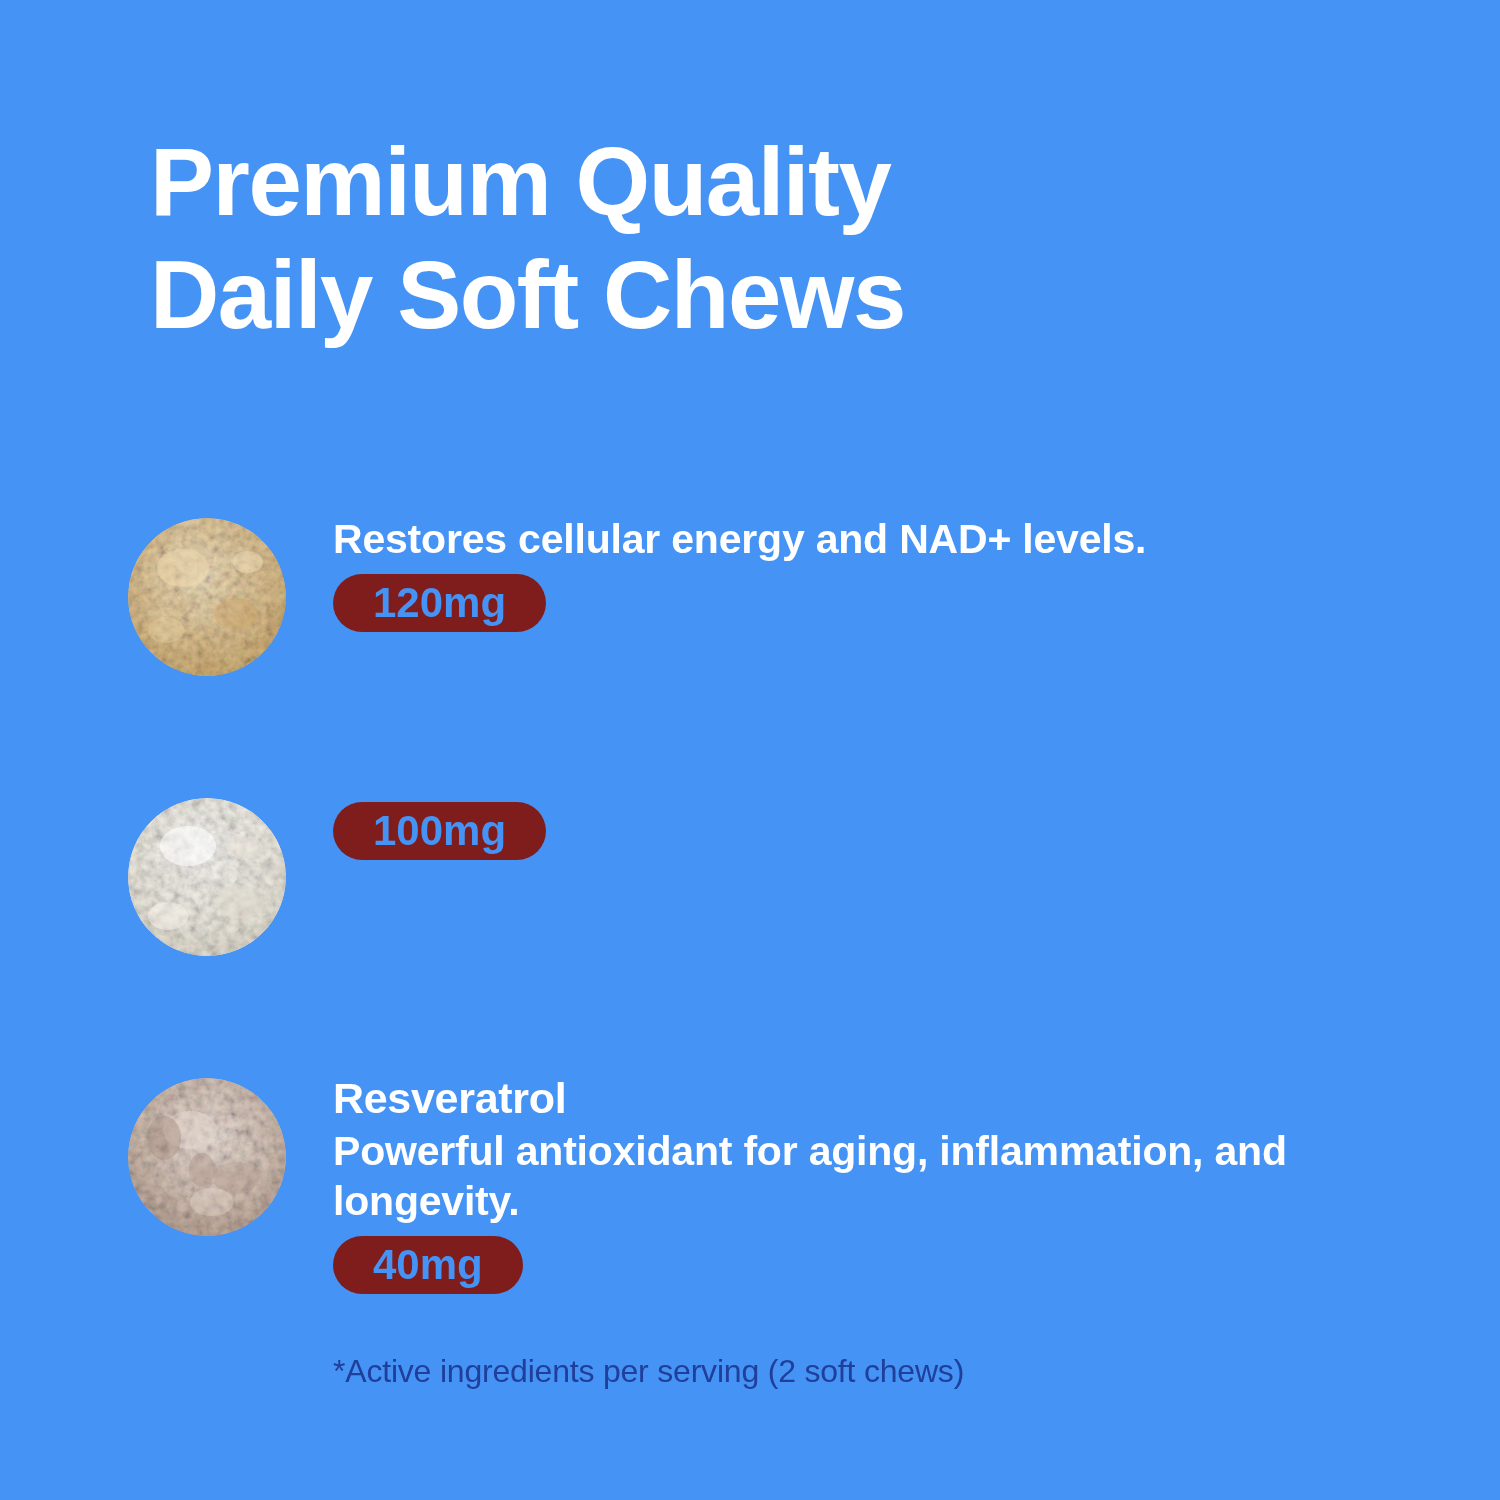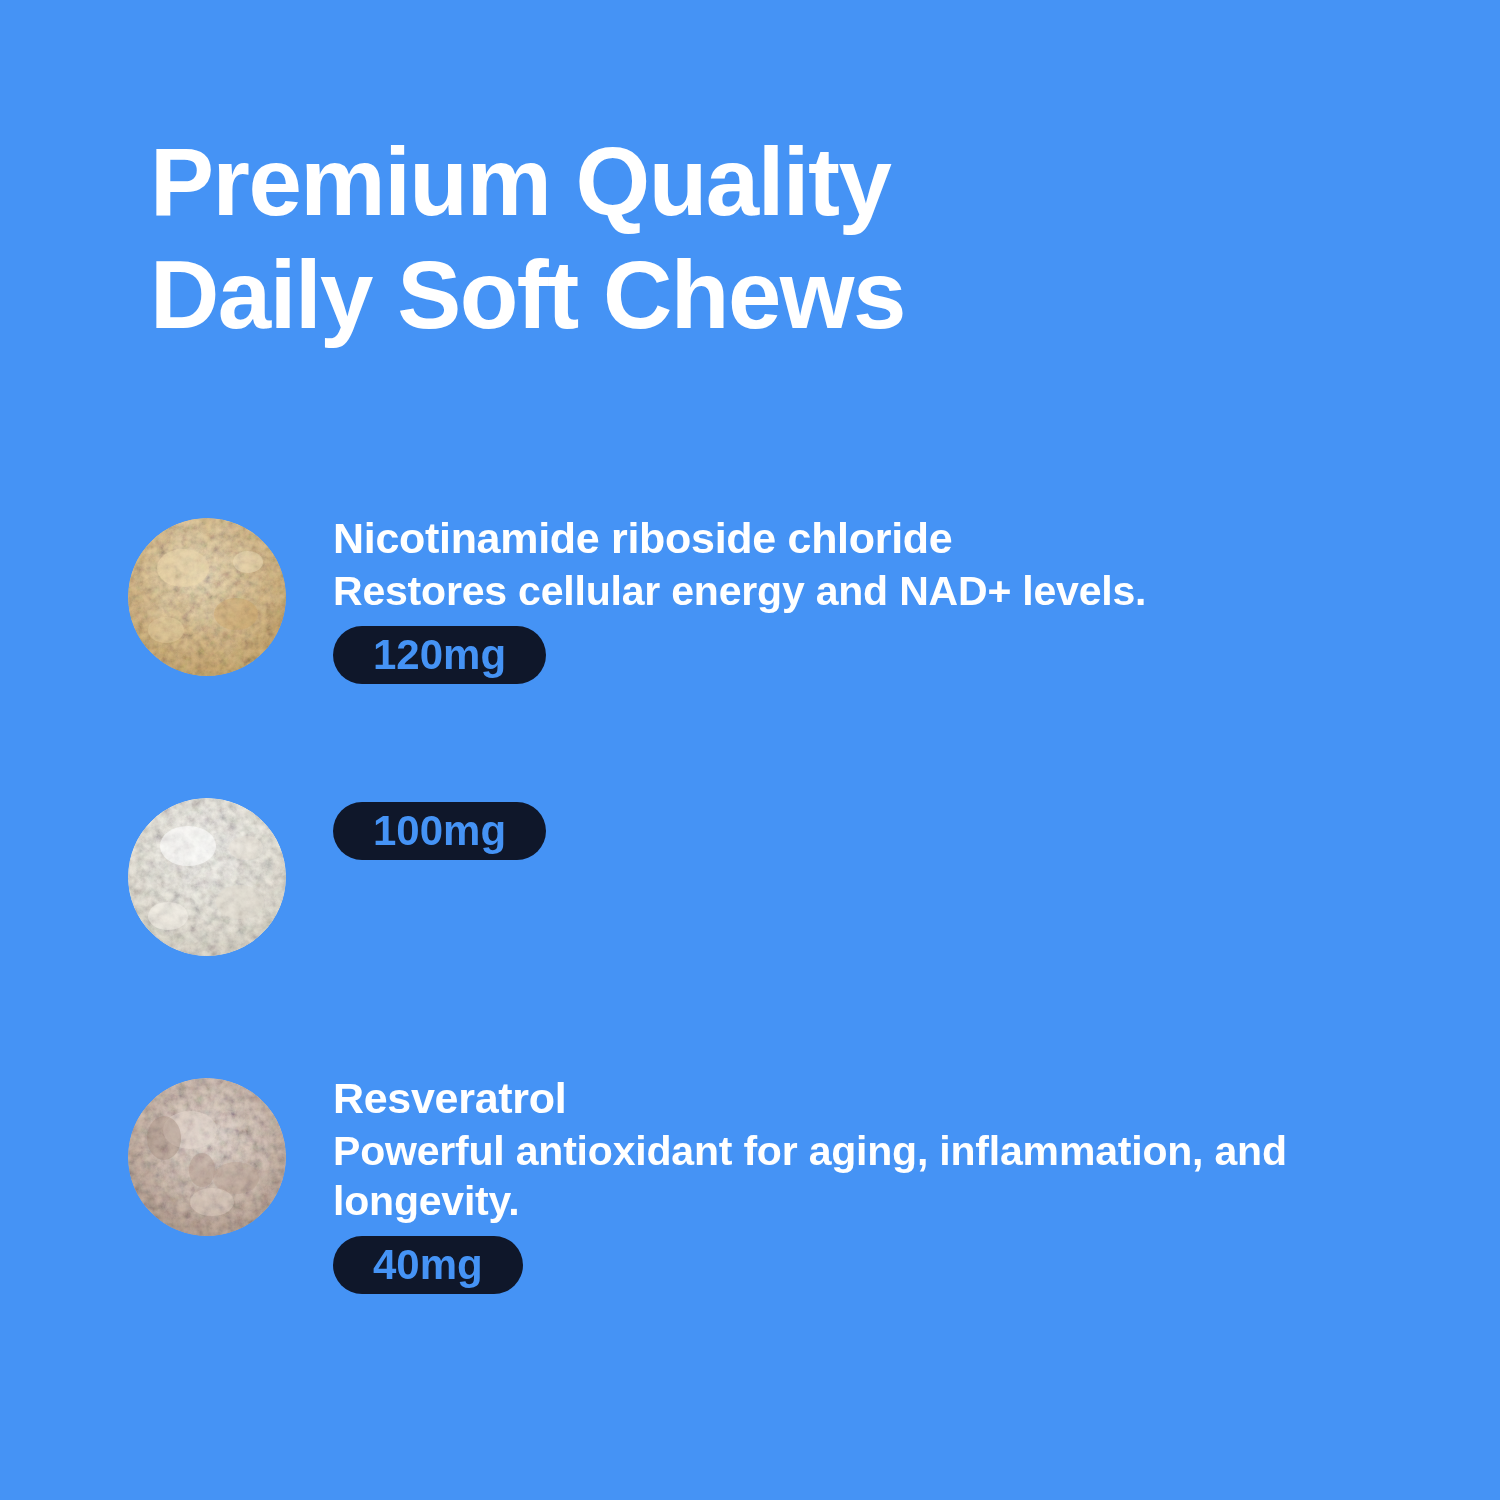--- a/index.html
+++ b/index.html
@@ -86,21 +86,21 @@
     color: #ffffff;
     font-size: 41px;
     font-weight: 700;
     line-height: 50px;
     letter-spacing: -0.2px;
     margin-top: 2px;
   }
   .dose-pill {
     display: inline-block;
     margin-top: 10px;
-    background: #0f172a;
+    background: #7f1d1d;
     color: #4593f5;
     font-size: 42px;
     font-weight: 700;
     line-height: 58px;
     height: 58px;
     padding: 0 40px;
     border-radius: 30px;
     letter-spacing: 0px;
   }
 
@@ -154,21 +154,20 @@
             <rect width="158" height="158" fill="url(#g0)" filter="url(#n0)" opacity="0.95"></rect>
             <rect width="158" height="158" filter="url(#n0b)" opacity="0.28" style="mix-blend-mode:overlay"></rect>
             <ellipse cx="55" cy="50" rx="26" ry="19" fill="#eed9ae" opacity="0.5"></ellipse>
             <ellipse cx="108" cy="96" rx="22" ry="16" fill="#caa468" opacity="0.42"></ellipse>
             <ellipse cx="38" cy="112" rx="18" ry="13" fill="#e9d4a6" opacity="0.4"></ellipse>
             <ellipse cx="120" cy="44" rx="15" ry="11" fill="#f0e0bd" opacity="0.45"></ellipse>
           </g>
         </svg>
       </div>
       <div class="ing-text">
-        <div class="ing-title">Nicotinamide riboside chloride</div>
         <div class="ing-desc">Restores cellular energy and NAD+ levels.</div>
         <div class="dose-pill">120mg</div>
       </div>
     </div>
 
     <div class="ing-row r1">
       <div class="swatch">
         <svg viewBox="0 0 158 158" xmlns="http://www.w3.org/2000/svg">
           <defs>
             <radialGradient id="g1" cx="48%" cy="32%" r="80%">
@@ -227,14 +226,15 @@
       </div>
       <div class="ing-text">
         <div class="ing-title">Resveratrol</div>
         <div class="ing-desc">Powerful antioxidant for aging, inflammation, and longevity.</div>
         <div class="dose-pill">40mg</div>
       </div>
     </div>
 
   </div>
 
+  <div class="footnote">*Active ingredients per serving (2 soft chews)</div>
 
 </div>
 
 </body></html>

